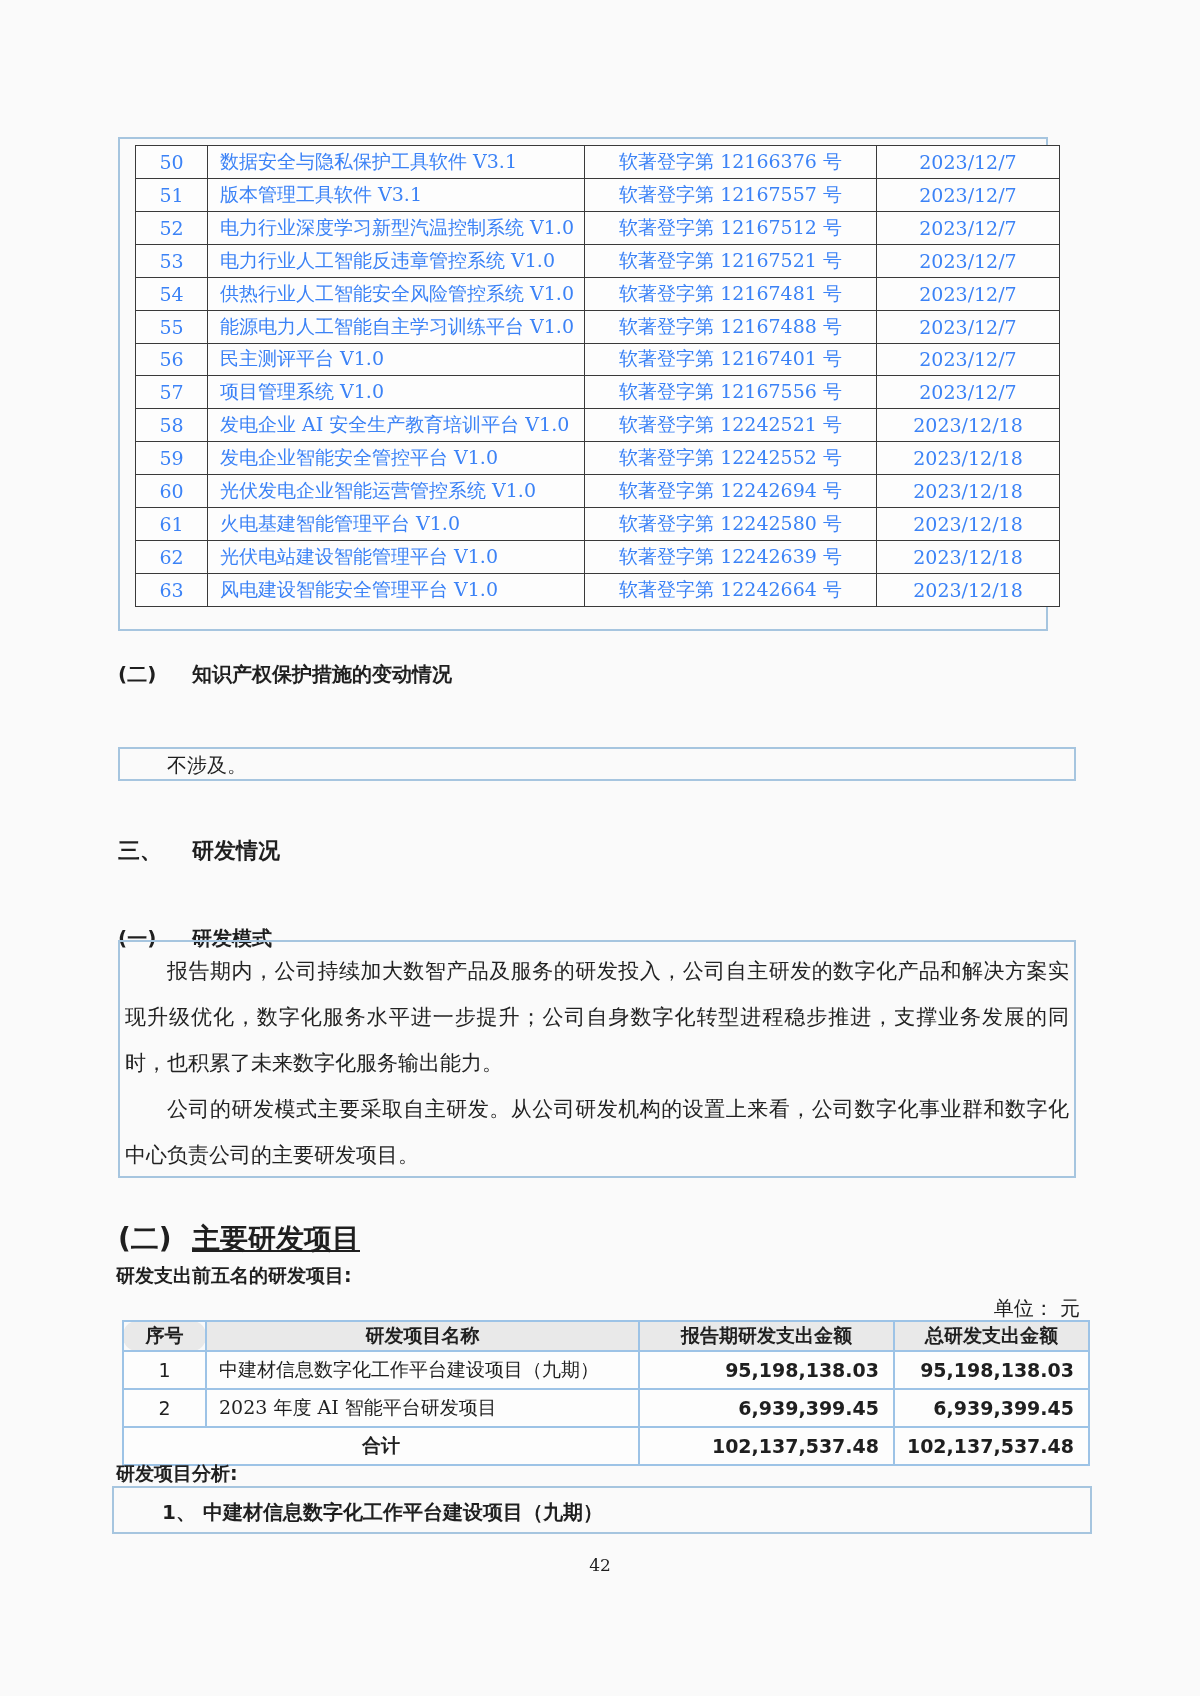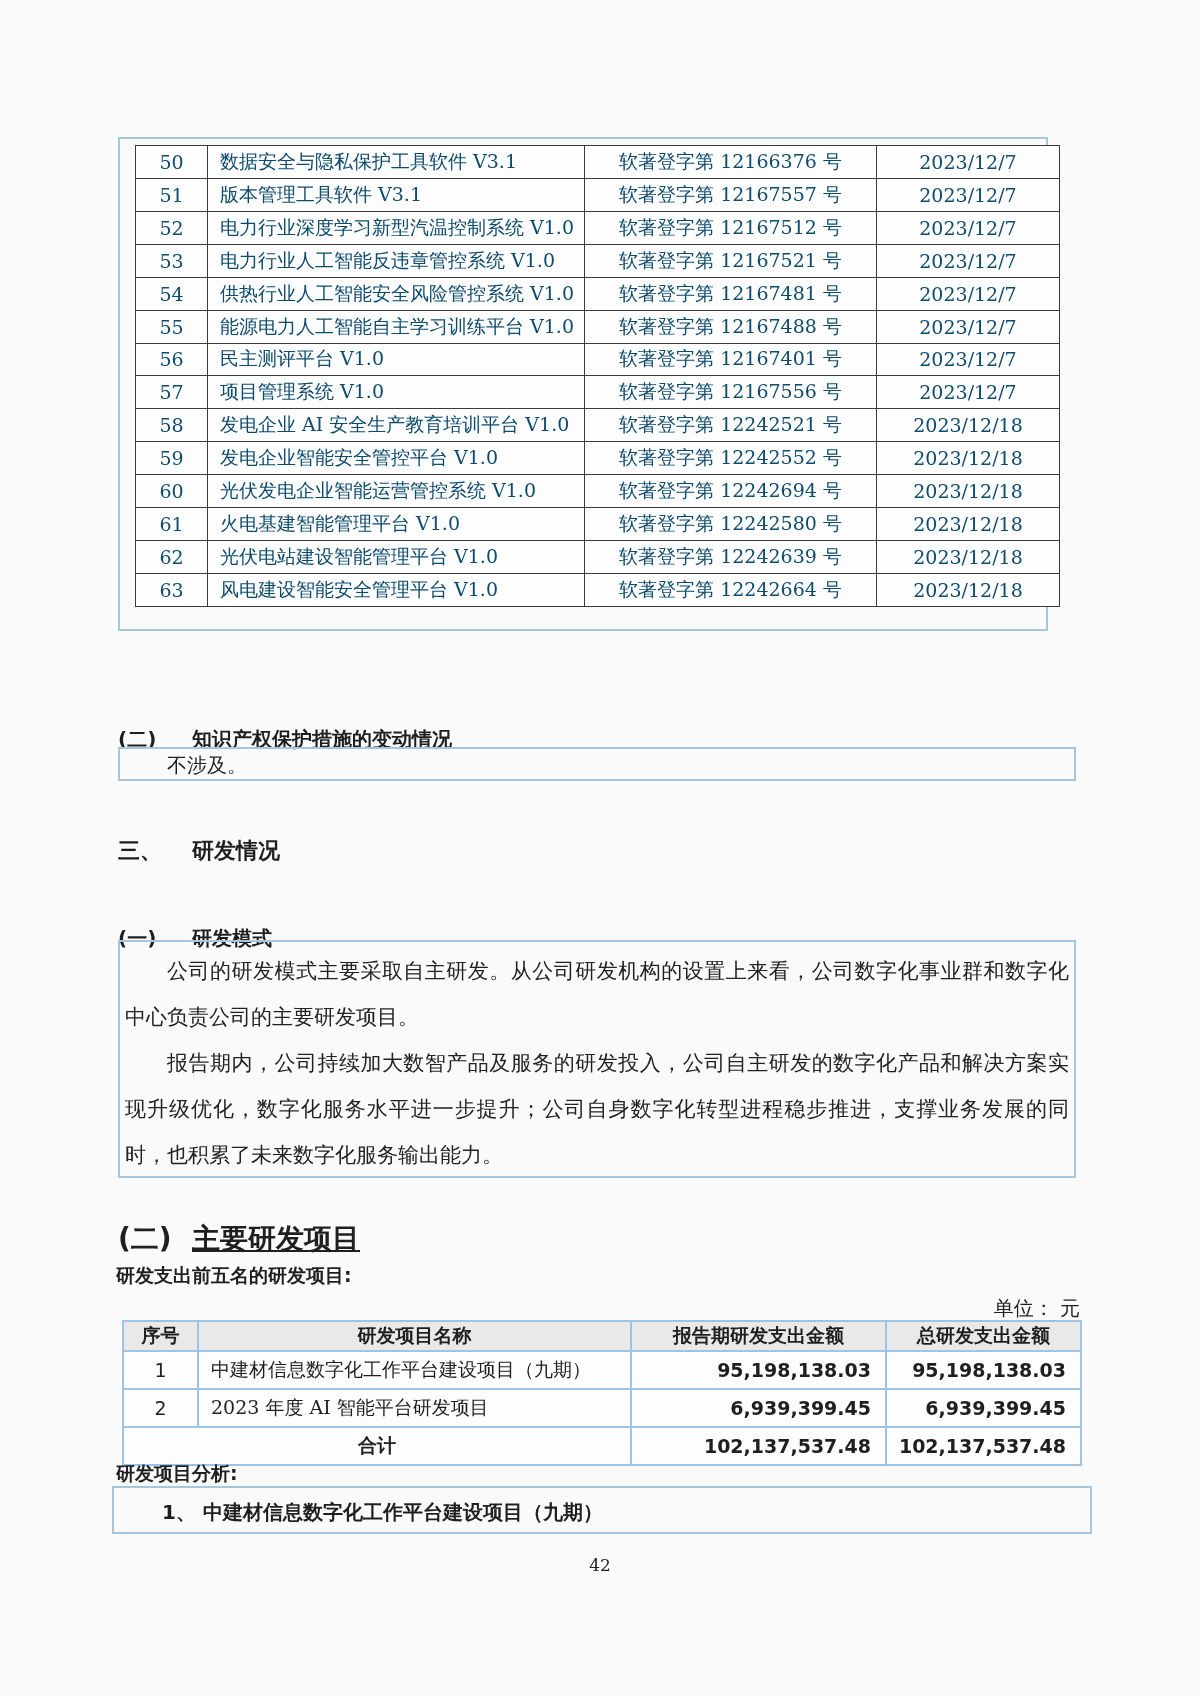--- a/index.html
+++ b/index.html
@@ -13,34 +13,34 @@
   .abs { position:absolute; }
 
   
   .blue-box {
     position:absolute; border:2px solid #a6c5df; background:transparent;
   }
   #cr-box { left:118px; top:137px; width:930px; height:494px; }
   #cr-table {
     position:absolute; left:15px; top:6px; width:900px; height:462px;
     border-collapse:collapse; table-layout:fixed;
-    font-size:19px; color:#0c4a6e;
+    font-size:19px; color:#3b82f6;
   }
   #cr-table td {
     border:1.5px solid #3a3a3a; background:#fdfdfd;
     padding:0 4px; overflow:hidden; white-space:nowrap;
   }
   #cr-table td.c-no   { width:72px;  text-align:center; }
   #cr-table td.c-name { width:377px; text-align:left; padding-left:12px; }
   #cr-table td.c-reg  { width:292px; text-align:center; }
   #cr-table td.c-date { width:183px; text-align:center; }
 
   
   .h-num { display:inline-block; width:74px; }
-  #ip-heading   { left:118px; top:726px;  font-size:20px; }
+  #ip-heading   { left:118px; top:661px;  font-size:20px; }
   #rd-heading   { left:118px; top:836px;  font-size:22px; }
   #mode-heading { left:118px; top:925px;  font-size:20px; }
   #proj-heading { left:118px; top:1220px; font-size:28px;text-decoration:underline; }
   #proj-subtitle{ left:116px; top:1263px; font-size:19px; }
   #unit-label   { top:1295px; right:120px; font-size:20px; }
   #analysis-label{ left:116px; top:1461px; font-size:19px; }
 
   
   #ip-box { left:118px; top:747px; width:958px; height:34px; }
   #ip-box .txt { position:absolute; left:47px; top:3px; font-size:20px; }
@@ -58,21 +58,21 @@
     position:absolute; left:122px; top:1320px; width:958px;
     border-collapse:collapse; table-layout:fixed; font-size:19px;
   }
   #rd-table th, #rd-table td {
     border:2px solid #9dc3e6; background:#fdfdfd; overflow:hidden; white-space:nowrap;
   }
   #rd-table th {
     background:#e9e9e9; height:30px; text-align:center;
     font-family:"DejaVu Sans", sans-serif; font-weight:bold;
   }
-  #rd-table .col-no    { width:75px; }
+  #rd-table .col-no    { width:83px;border-radius:14px; }
   #rd-table .col-name  { width:433px; }
   #rd-table .col-period{ width:255px; }
   #rd-table .col-total { width:195px; }
   #rd-table td { height:38px; }
   #rd-table td.t-no   { text-align:center; font-family:"DejaVu Sans", sans-serif; }
   #rd-table td.t-name { text-align:left; padding-left:12px; }
   #rd-table td.t-num  {
     text-align:right; padding-right:14px;
     font-family:"DejaVu Sans", sans-serif; font-weight:bold;
   }
@@ -197,22 +197,22 @@
   <div id="rd-heading" class="abs hei">
     <span class="h-num">三、</span><span>研发情况</span>
   </div>
 
   <div id="mode-heading" class="abs hei">
     <span class="h-num">(一)</span><span>研发模式</span>
   </div>
 
   <div id="mode-box" class="blue-box">
     <div class="para">
+      <p>报告期内，公司持续加大数智产品及服务的研发投入，公司自主研发的数字化产品和解决方案实现升级优化，数字化服务水平进一步提升；公司自身数字化转型进程稳步推进，支撑业务发展的同时，也积累了未来数字化服务输出能力。</p>
       <p>公司的研发模式主要采取自主研发。从公司研发机构的设置上来看，公司数字化事业群和数字化中心负责公司的主要研发项目。</p>
-      <p>报告期内，公司持续加大数智产品及服务的研发投入，公司自主研发的数字化产品和解决方案实现升级优化，数字化服务水平进一步提升；公司自身数字化转型进程稳步推进，支撑业务发展的同时，也积累了未来数字化服务输出能力。</p>
     </div>
   </div>
 
   <div id="proj-heading" class="abs hei">
     <span class="h-num">(二)</span><span>主要研发项目</span>
   </div>
 
   <div id="proj-subtitle" class="abs hei">研发支出前五名的研发项目:</div>
 
   <div id="unit-label" class="abs">单位： 元</div>

